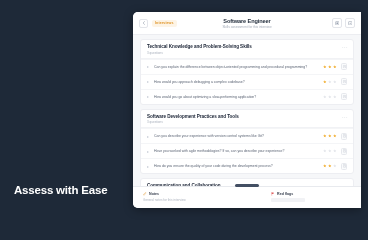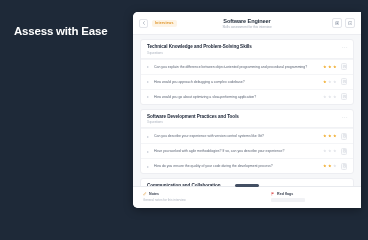--- a/index.html
+++ b/index.html
@@ -5,23 +5,23 @@
   * { margin:0; padding:0; box-sizing:border-box; }
   html, body { width:368px; height:220px; overflow:hidden; }
   body {
     background:#1e2938;
     font-family:"Liberation Sans", sans-serif;
     position:relative;
   }
 
   
   .left-pane {
-    position:absolute; left:0; top:9px; width:133px; height:220px;
+    position:absolute; left:0; top:0; width:133px; height:220px;
     padding:16px 14px;
-    display:flex; flex-direction:column; justify-content:flex-start;
+    display:flex; flex-direction:column; justify-content:flex-end;
   }
   .headline {
     color:#ffffff;
     font-size:11.5px;
     font-weight:bold;
     letter-spacing:-0.2px;
     margin-bottom:8px;
   }
   .subcopy {
     color:#9aa7b8;

